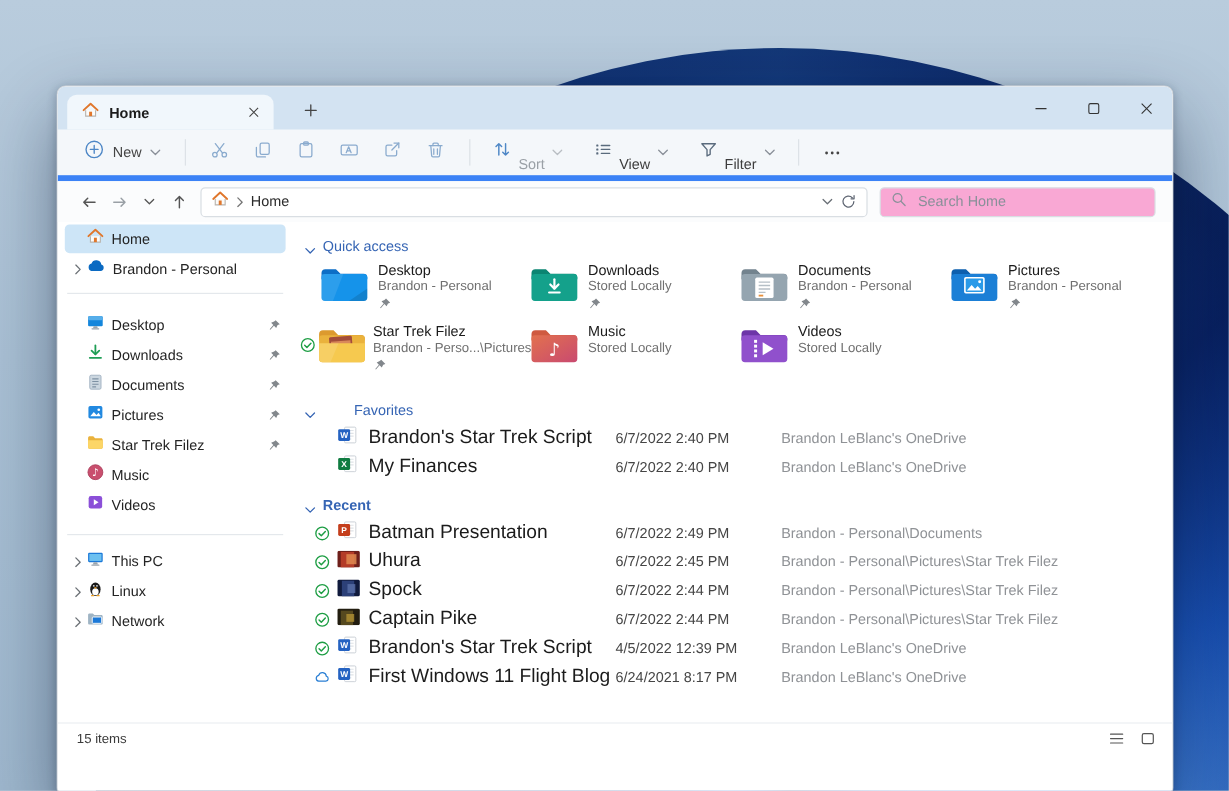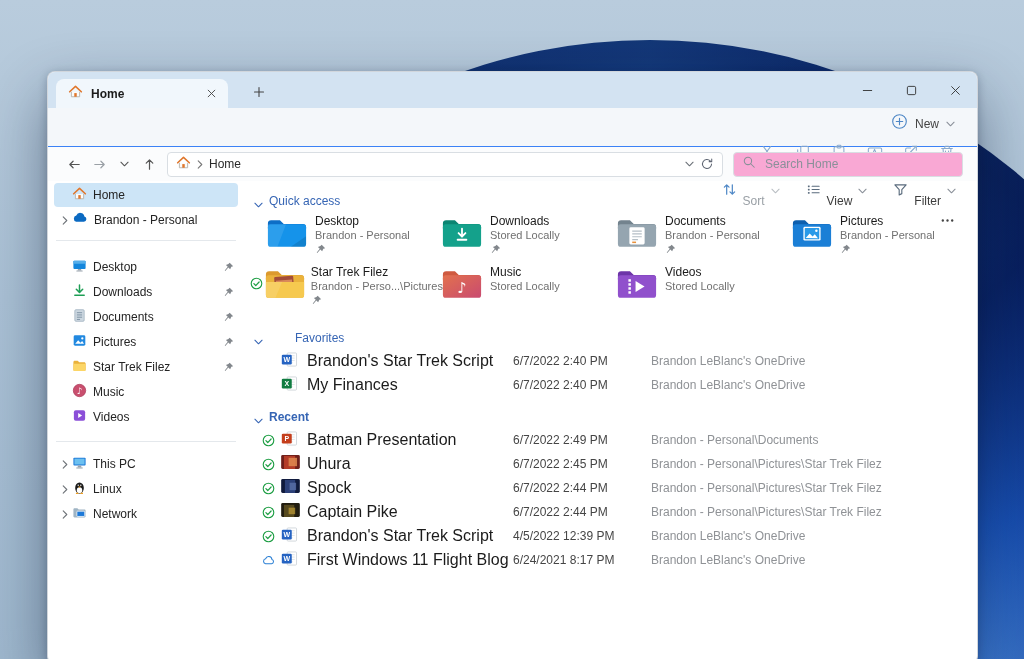--- a/index.html
+++ b/index.html
@@ -23,21 +23,21 @@
   
   .titlebar{height:36px;background:#d3e3f2;display:flex;align-items:flex-end;position:relative;}
   .tab{margin-left:8px;height:29px;width:172px;background:#f1f7fc;border-radius:8px 8px 0 0;
       display:flex;align-items:center;padding:0 8px 0 12px;gap:8px;box-sizing:border-box;}
   .tab-label{font-size:12px;font-weight:700;color:#1b1b1b;flex:1;}
   .tab-close,.newtab-btn{display:flex;align-items:center;justify-content:center;width:18px;height:18px;border-radius:4px;}
   .newtab-btn{margin-left:22px;margin-bottom:7px;}
   .win-controls{position:absolute;right:0;top:0;height:100%;display:flex;}
   .wc-btn{width:44px;height:100%;display:flex;align-items:center;justify-content:center;}
   
-  .toolbar{height:38px;background:#f4f7fa;border-bottom:1px solid #3b82f6;display:flex;align-items:flex-end;padding:0 12px;flex-direction:column;}
+  .toolbar{height:38px;background:#f4f7fa;border-bottom:5px solid #3b82f6;display:flex;align-items:center;padding:0 12px;}
   .tb-new{display:flex;align-items:center;gap:7px;padding:5px 10px;border-radius:5px;}
   .tb-new-label{font-size:12px;color:#444;}
   .tb-divider{width:1px;height:22px;background:#dde2e7;margin:0 10px;}
   .tb-icon-btn{width:36px;height:30px;display:flex;align-items:center;justify-content:center;border-radius:5px;}
   .tb-drop{display:flex;align-items:center;gap:6px;padding:5px 9px;border-radius:5px;}
   .tb-drop .lbl{font-size:12px;color:#3c3c3c;margin-top:20px;}
   .tb-drop.dim .lbl{color:#9aa0a6;}
   .tb-drop .chev, .tb-new .chev{color:#8a9099;display:flex;}
   .tb-drop.dim .chev{color:#b9bec3;}
   
@@ -746,13 +746,28 @@
                 <text x="6.1" y="11" font-size="7.5" font-weight="bold" fill="#fff" text-anchor="middle" font-family="Liberation Sans, sans-serif">W</text>
               </svg></span>
             <span class="row-name">First Windows 11 Flight Blog Post</span>
             <span class="row-date">6/24/2021 8:17 PM</span>
             <span class="row-loc">Brandon LeBlanc's OneDrive</span>
           </div>
         </div>
     </div>
   </div>
 
+  <div class="statusbar">
+    <span class="status-text">15 items</span>
+    <span class="status-icons">
+      <span class="st-btn">
+          <svg viewBox="0 0 14 12" width="13" height="11" stroke="#555" stroke-width="1.1" stroke-linecap="round">
+            <path d="M1.5 2h11M1.5 6h11M1.5 10h11"></path>
+          </svg>
+        </span>
+      <span class="st-btn">
+          <svg viewBox="0 0 14 12" width="13" height="11" fill="none" stroke="#555" stroke-width="1.1">
+            <rect x="2" y="1.5" width="10" height="9" rx="1.5"></rect>
+          </svg>
+        </span>
+    </span>
+  </div>
 </div>
 
 </body></html>

